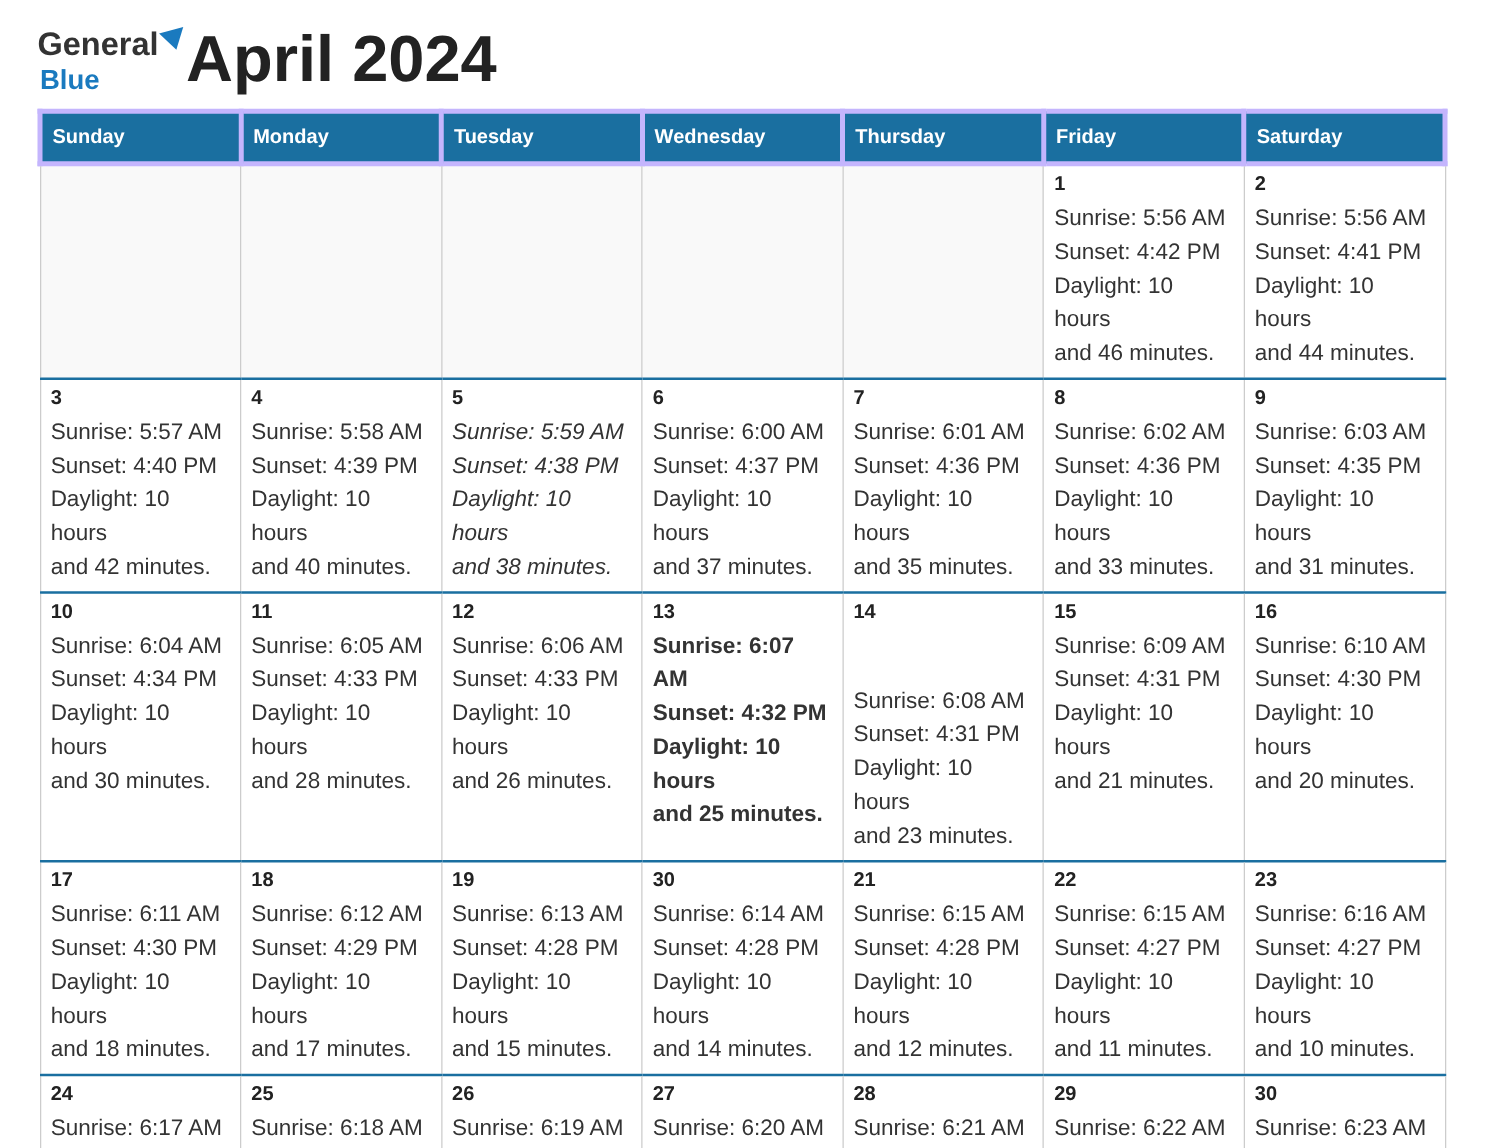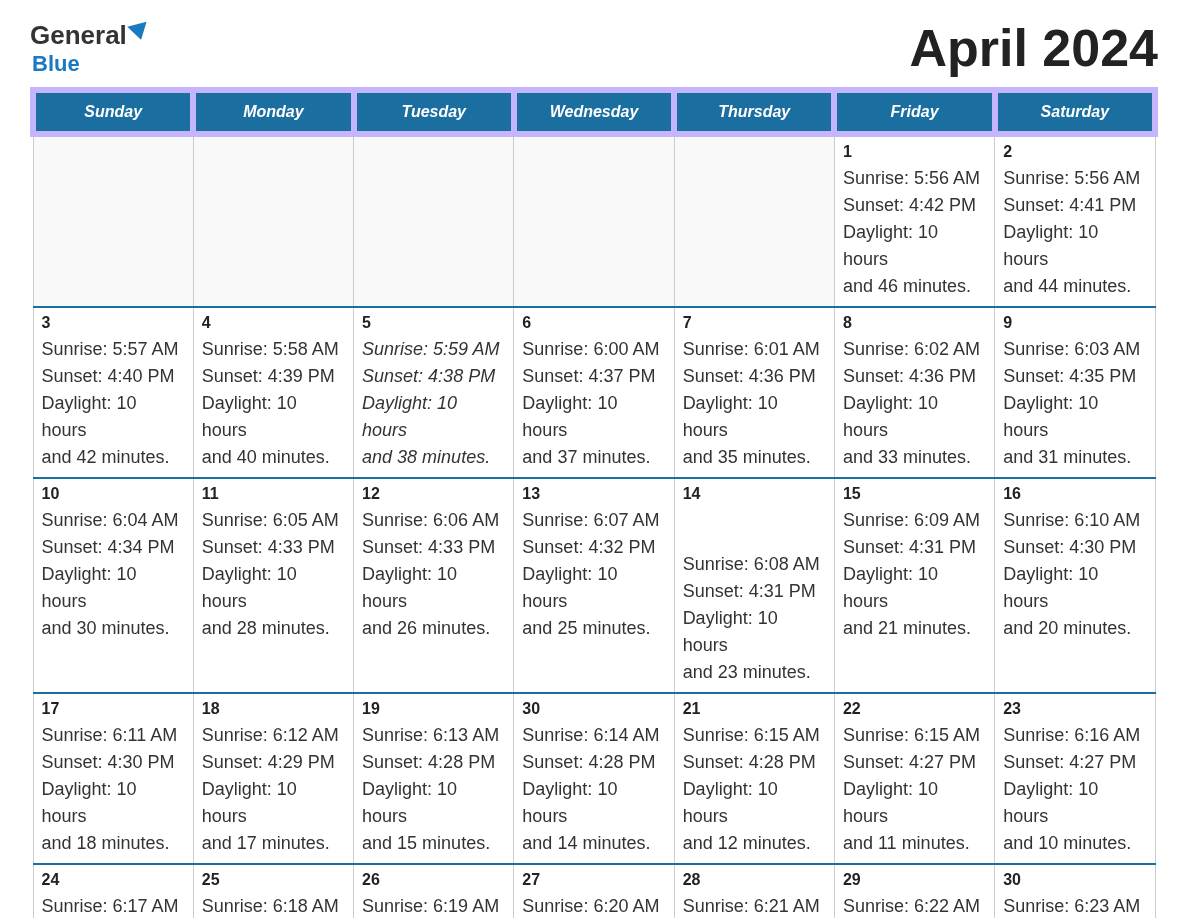--- a/index.html
+++ b/index.html
@@ -5,21 +5,20 @@
     * { box-sizing: border-box; margin: 0; padding: 0; }
     body {
       font-family: Arial, sans-serif;
       background: #fff;
       padding: 20px 30px;
       width: 1188px;
       min-height: 918px;
     }
     .header {
       display: flex;
-      justify-content: space-between;
       align-items: flex-start;
       margin-bottom: 10px;
     }
     .logo {
       display: flex;
       flex-direction: column;
       align-items: flex-start;
     }
     .logo-text {
       font-size: 26px;
@@ -63,23 +62,22 @@
       width: 100%;
       border-collapse: collapse;
       margin-top: 8px;
     }
     .calendar th {
       background-color: #1a6fa0;
       color: #fff;
       font-size: 16px;
       font-weight: bold;
       padding: 10px 8px;
-      text-align: center;
-      border: 6px solid #c4b5fd;
-      font-style: italic;
+      text-align: left;
+      border: 4px solid #c4b5fd;
     }
     .calendar td {
       vertical-align: top;
       padding: 6px 8px;
       border: 1px solid #ccc;
       width: 14.28%;
       height: 110px;
       font-size: 13px;
       color: #333;
       background: #fff;
@@ -220,21 +218,21 @@
         </td>
         <td>
           <div class="day-number">12</div>
           <div class="day-info" style="white-space: pre-line;">Sunrise: 6:06 AM
 Sunset: 4:33 PM
 Daylight: 10 hours
 and 26 minutes.</div>
         </td>
         <td>
           <div class="day-number">13</div>
-          <div class="day-info" style="white-space: pre-line;">Sunrise: 6:07 AM
+          <div class="day-info" style="white-space: pre-line; font-weight: bold;">Sunrise: 6:07 AM
 Sunset: 4:32 PM
 Daylight: 10 hours
 and 25 minutes.</div>
         </td>
         <td>
           <div class="day-number">14</div>
           <div class="day-info" style="white-space: pre-line; margin-top: 48px;">Sunrise: 6:08 AM
 Sunset: 4:31 PM
 Daylight: 10 hours
 and 23 minutes.</div>

